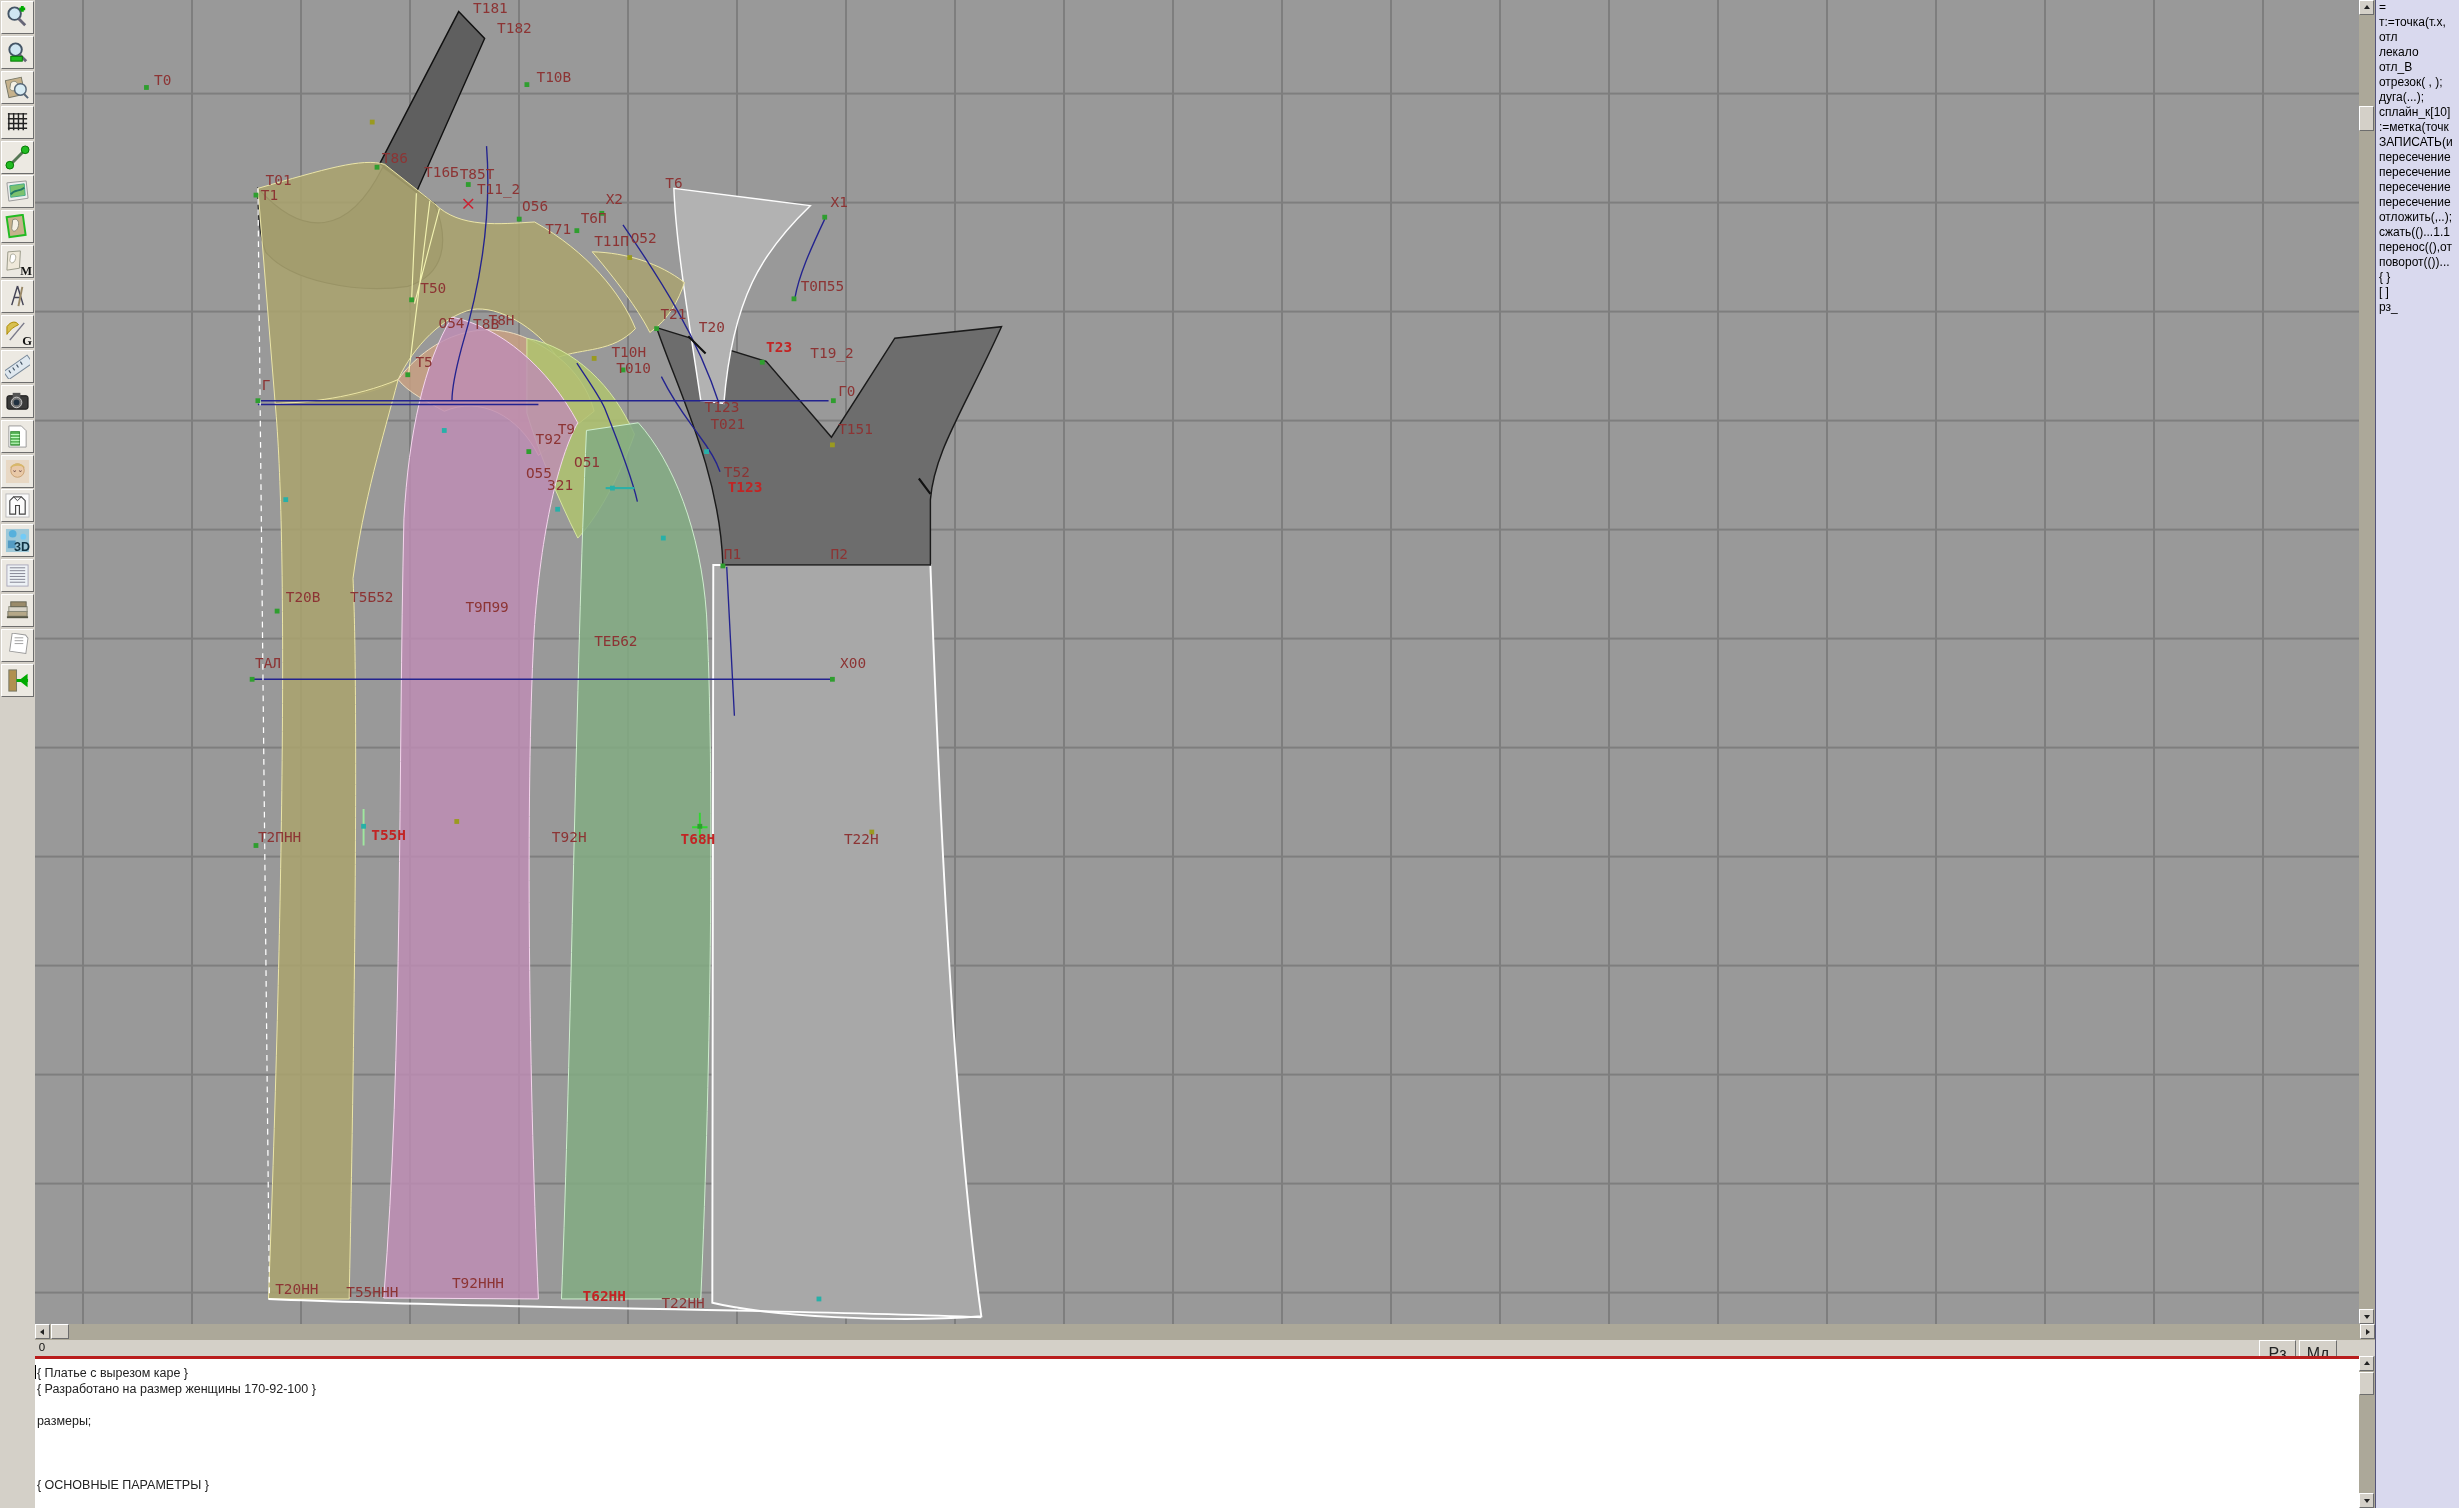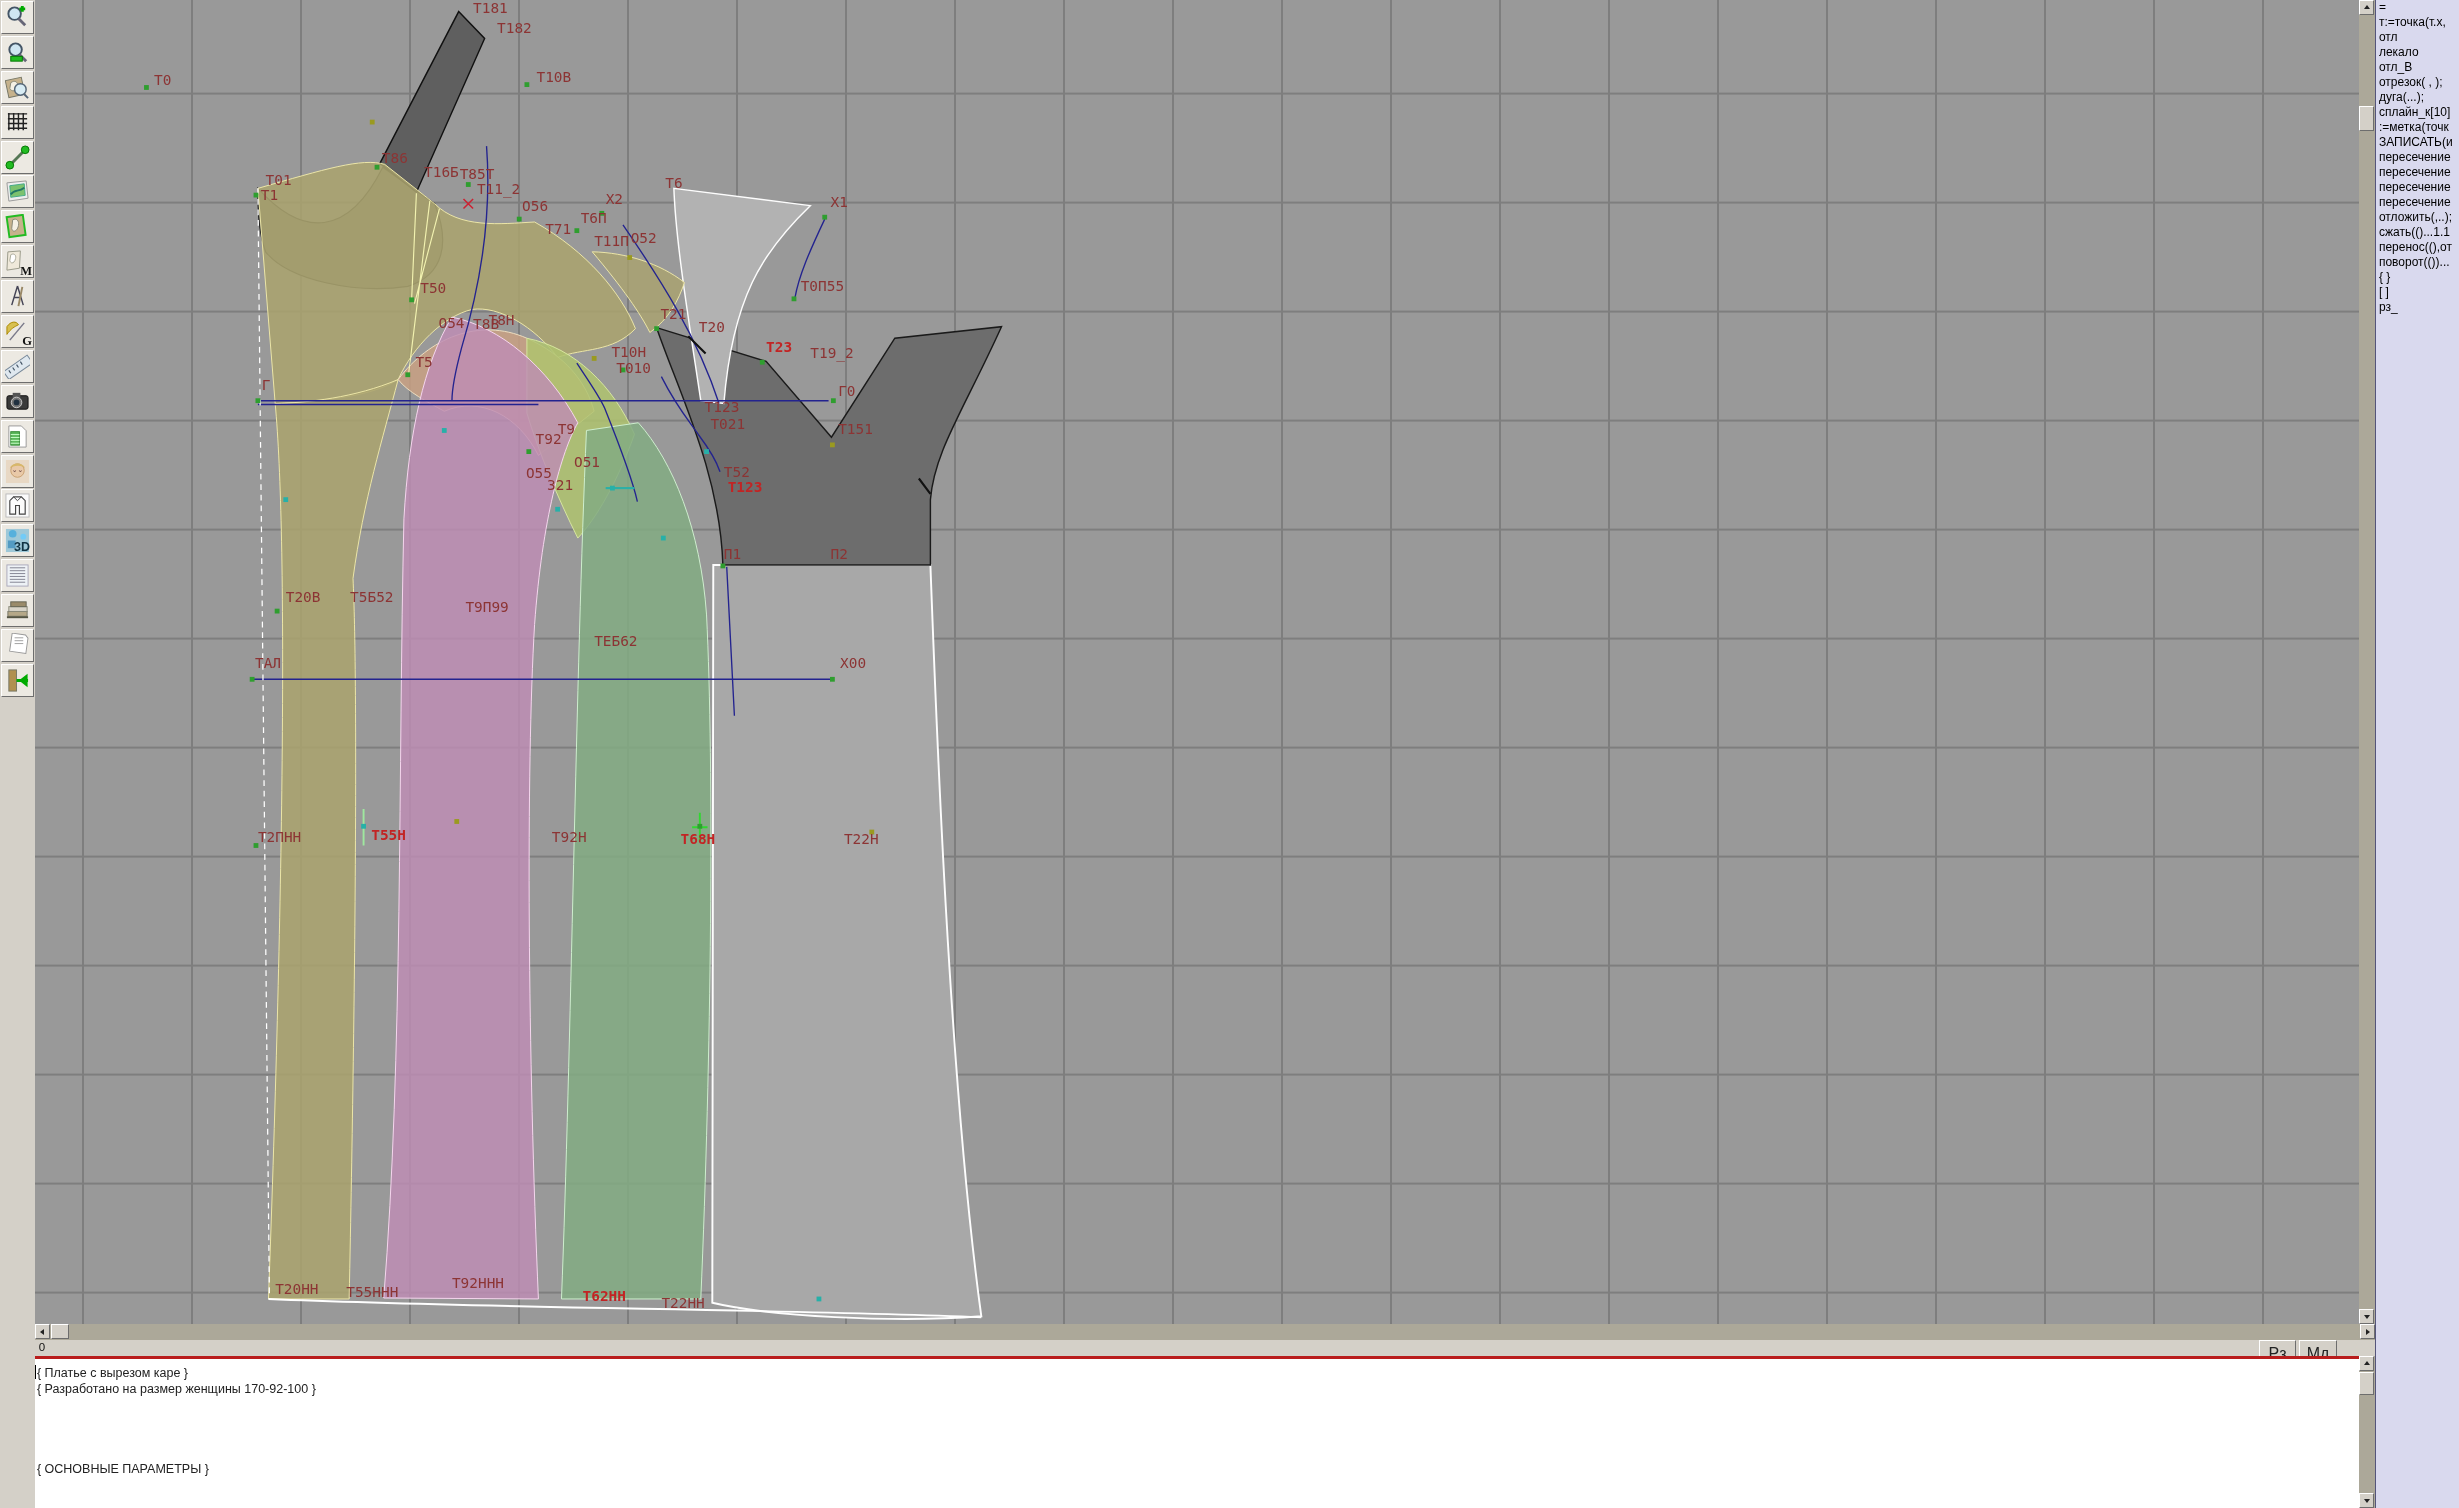--- a/index.html
+++ b/index.html
@@ -371,20 +371,21 @@
   <button class="sbtn" style="right:79px;width:37px;">Рз</button>
   <button class="sbtn" style="right:38px;width:38px;">Мд</button>
 </div>
 
 <div id="editor">
   <div id="caret"></div>
   <div id="editor-lines">
         <div class="eline">{ Платье с вырезом каре }</div>
         <div class="eline">{ Разработано на размер женщины 170-92-100 }</div>
         <div class="eline"> </div>
+        <div class="eline">размеры;</div>
         <div class="eline"> </div>
         <div class="eline"> </div>
         <div class="eline"> </div>
         <div class="eline">{ ОСНОВНЫЕ ПАРАМЕТРЫ }</div>
       </div>
 </div>
 
 <div id="vscroll-text" class="sb">
   <div class="btn" style="top:0;left:0;">
         <div class="tri up"></div>

